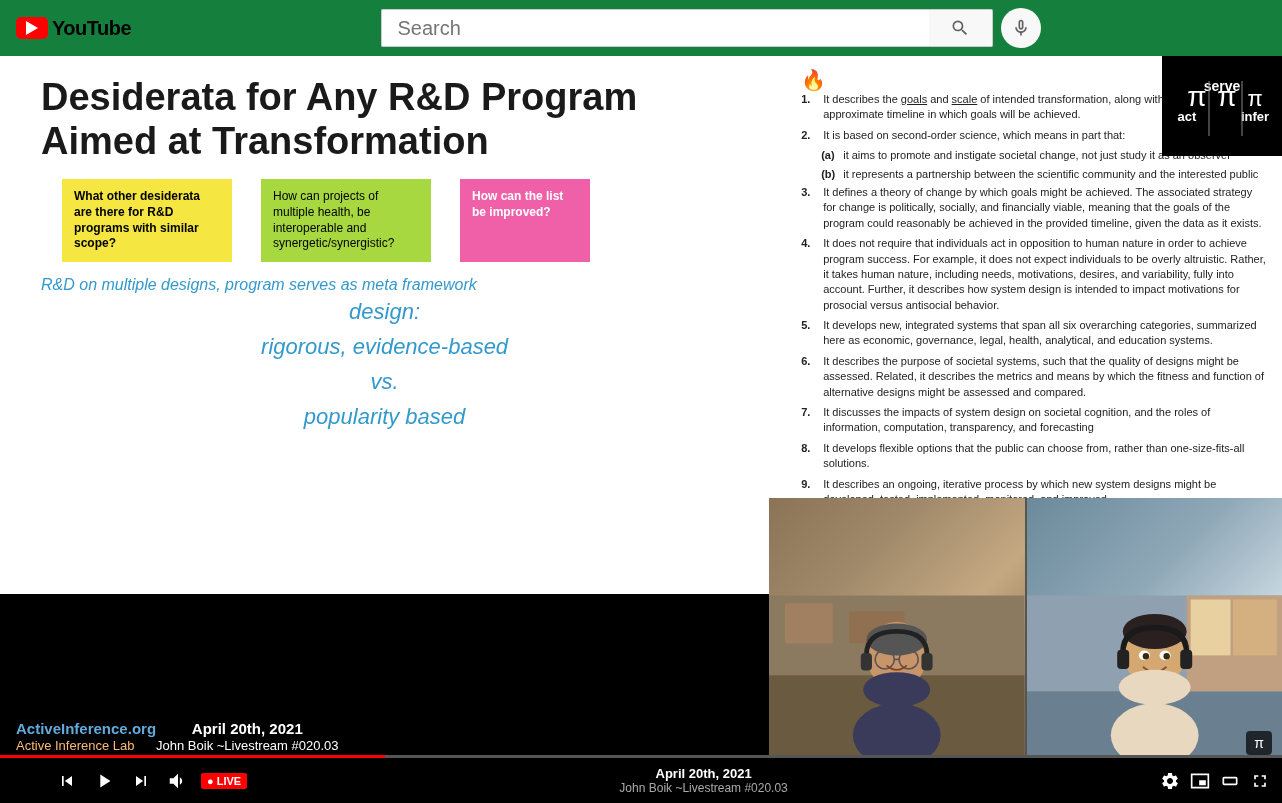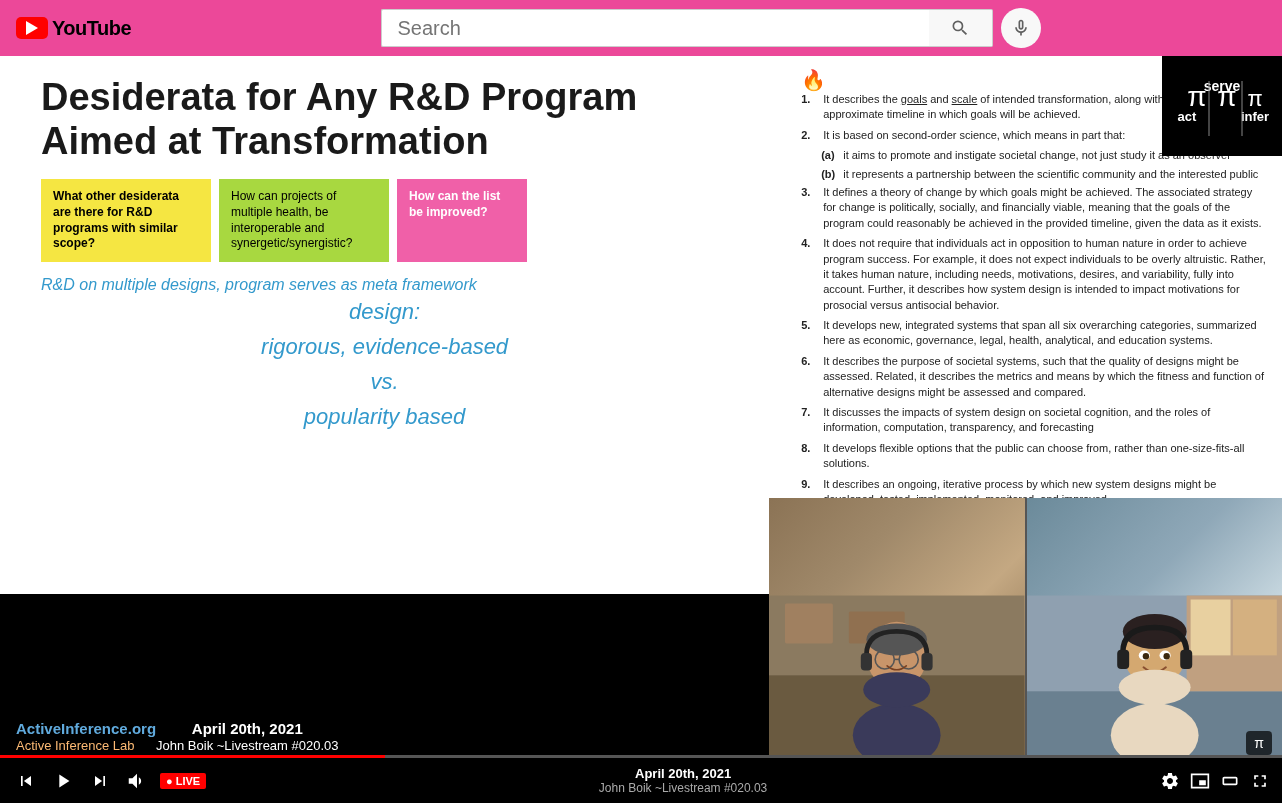--- a/index.html
+++ b/index.html
@@ -9,21 +9,21 @@
       background: #0f0f0f;
       font-family: 'Arial', sans-serif;
       overflow: hidden;
       position: relative;
     }
 
     
     #topbar {
       width: 100%;
       height: 56px;
-      background: #ec4899;
+      background: #15803d;
       display: flex;
       align-items: center;
       padding: 0 16px;
       gap: 24px;
       position: relative;
       z-index: 10;
     }
     #yt-logo {
       display: flex;
       align-items: center;
@@ -141,20 +141,21 @@
     #sticky-notes {
       display: flex;
       gap: 8px;
       margin-bottom: 14px;
     }
     .sticky-note {
       padding: 10px 12px;
       font-size: 12px;
       font-weight: bold;
       line-height: 1.3;
+      margin-left: 21px;
     }
     .sticky-yellow { background: #f5e642; color: #000; width: 170px; }
     .sticky-green { background: #a8d840; color: #000; width: 170px; font-weight: normal; }
     .sticky-pink { background: #f060a8; color: #fff; width: 130px; }
 
     #slide-design-text {
       color: #3399cc;
       font-size: 22px;
       font-style: italic;
       text-align: center;
@@ -251,20 +252,21 @@
     #bottom-bar {
       position: absolute;
       bottom: 0;
       left: 0;
       width: 100%;
       height: 48px;
       background: rgba(0,0,0,0.9);
       display: flex;
       align-items: center;
       gap: 0;
+      padding-left: 41px;
     }
 
     #progress-bar-container {
       position: absolute;
       top: 0;
       left: 0;
       width: 100%;
       height: 3px;
       background: #555;
     }

